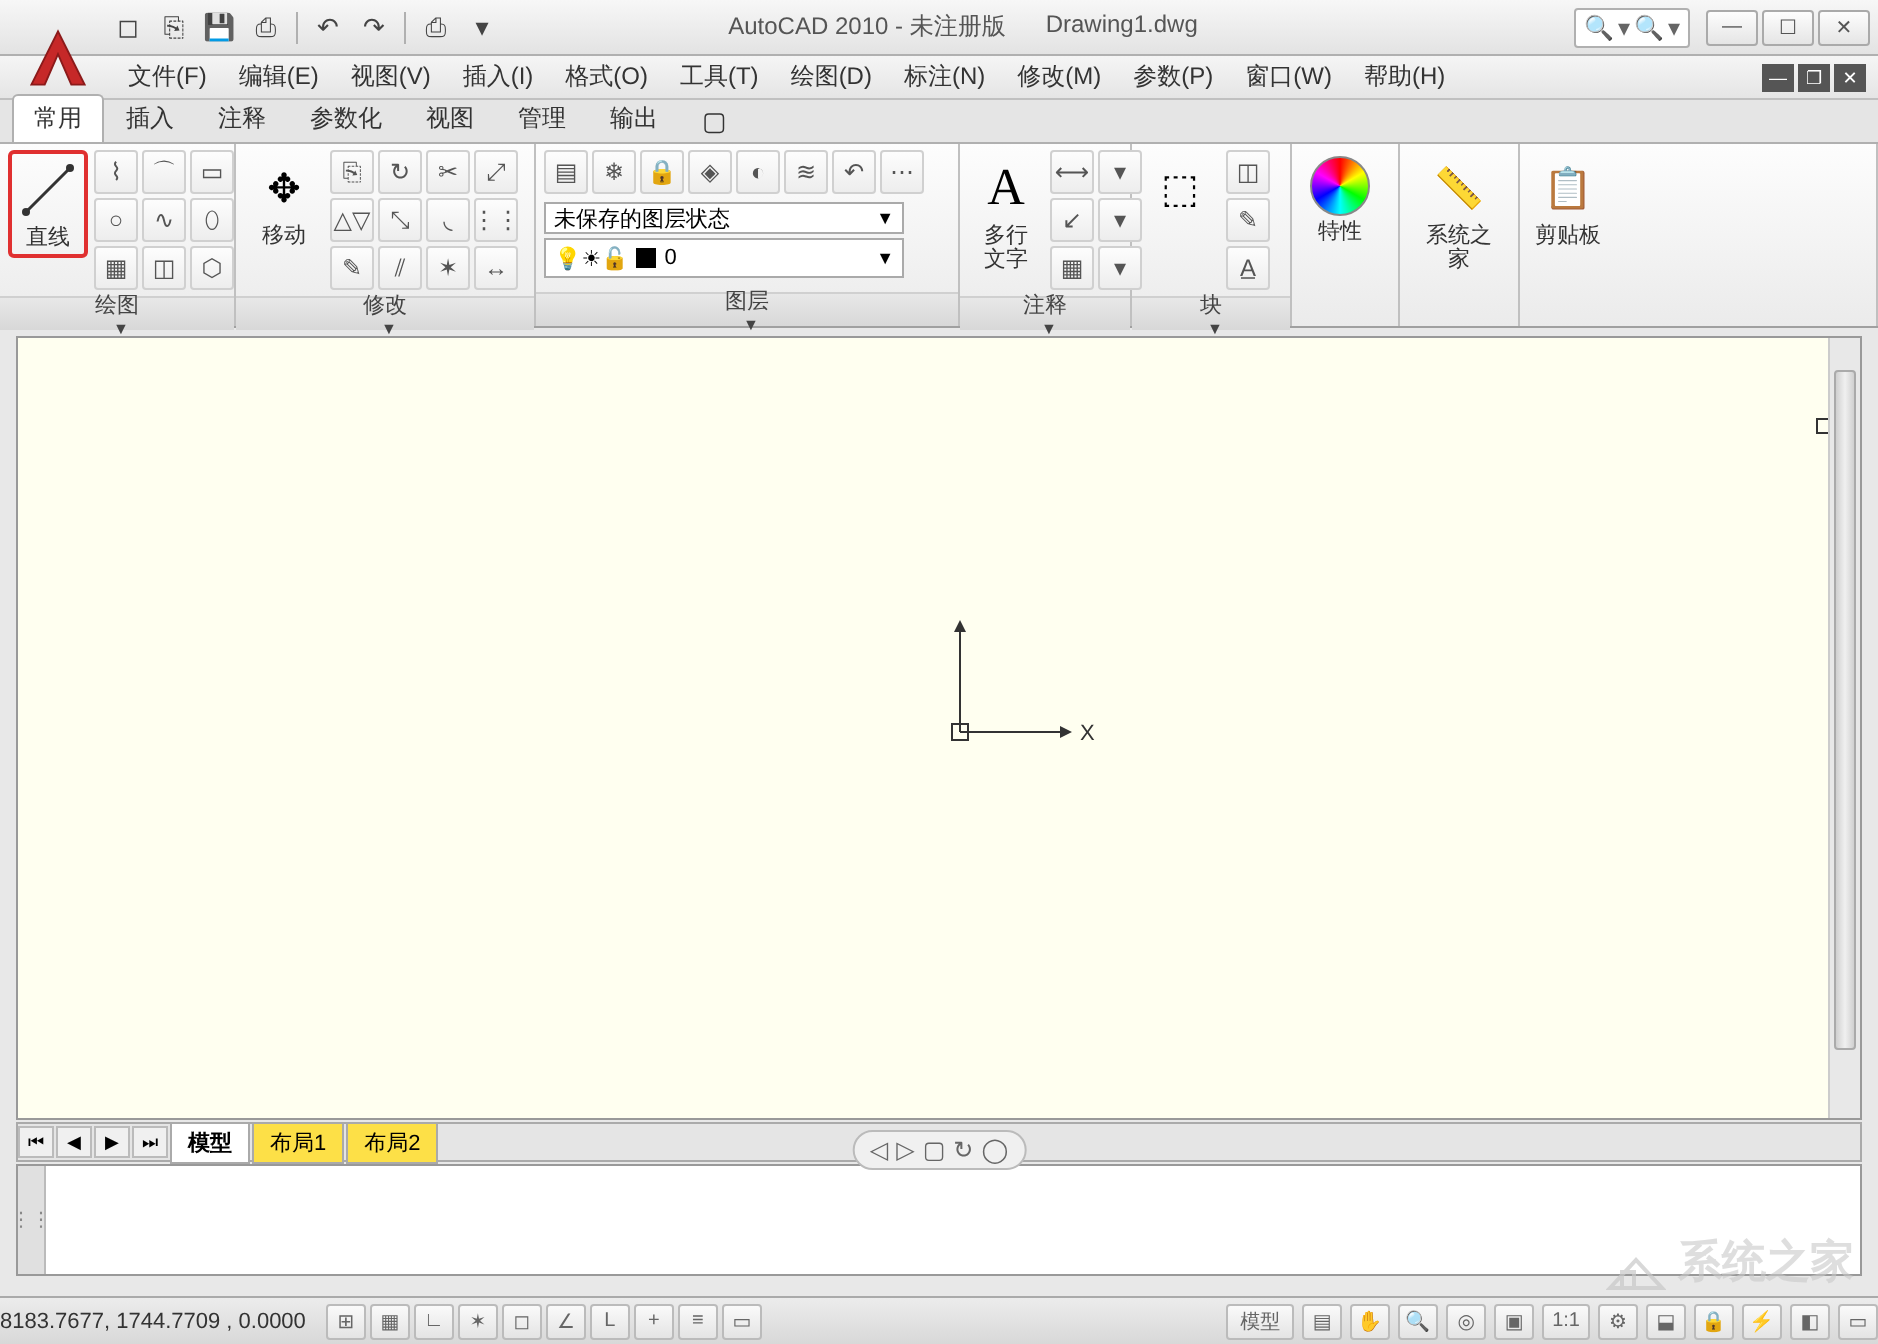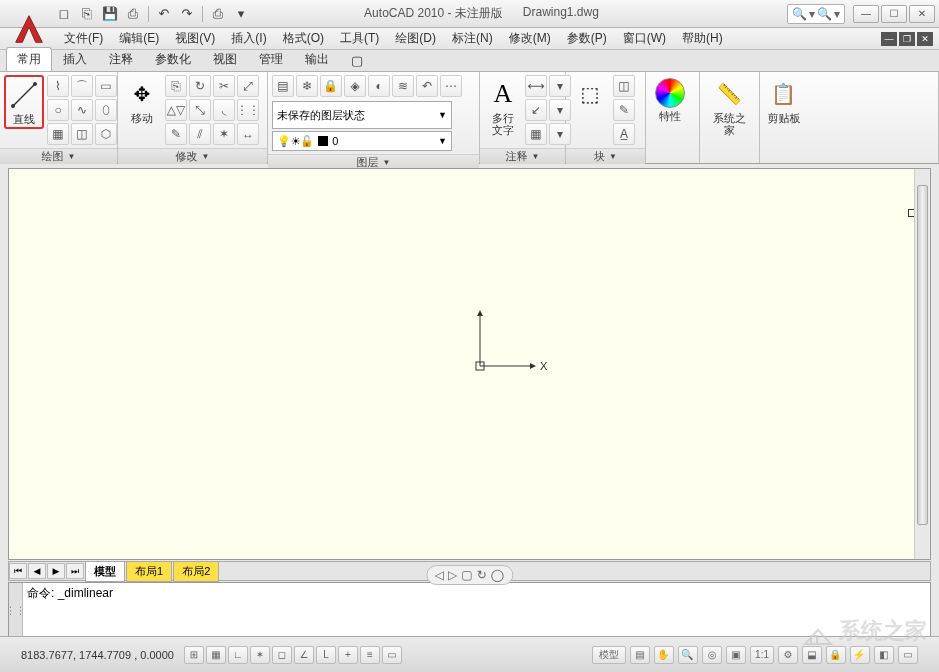--- a/index.html
+++ b/index.html
@@ -18,48 +18,48 @@
 .menubar { height: 22px; background: linear-gradient(#f5f5f5,#e5e5e5); display: flex; align-items: center; padding-left: 56px; border-bottom: 1px solid #c0c0c0; font-size: 12px; }
 .menu-item { padding: 2px 8px; cursor: pointer; color: #333; text-align: center; }
 .menubar-right { margin-left: auto; display: flex; gap: 2px; padding-right: 6px; }
 .mb-btn { width: 16px; height: 14px; background: #555; color: #fff; font-size: 9px; display: flex; align-items: center; justify-content: center; cursor: pointer; }
 .ribbon-tabs { height: 22px; background: #e5e5e5; display: flex; align-items: flex-end; padding-left: 6px; border-bottom: 1px solid #b0b0b0; font-size: 12px; }
 .rtab { padding: 3px 10px; cursor: pointer; color: #333; border: 1px solid transparent; border-bottom: none; }
 .rtab.active { background: #fff; border-color: #b0b0b0; border-radius: 3px 3px 0 0; }
 .ribbon { height: 92px; background: linear-gradient(#fdfdfd,#ebebeb); display: flex; border-bottom: 1px solid #a0a0a0; }
 .panel { border-right: 1px solid #c0c0c0; display: flex; flex-direction: column; }
 .panel-body { flex: 1; display: flex; padding: 3px 4px; gap: 3px; align-items: flex-start; }
-.panel-title { height: 17px; background: linear-gradient(#e8e8e8,#d8d8d8); font-size: 11px; text-align: center; display: flex; align-items: center; justify-content: center; color: #444; border-top: 1px solid #d0d0d0; }
+.panel-title { height: 17px; background: linear-gradient(#e8e8e8,#d8d8d8); font-size: 11px; text-align: center; display: flex; align-items: center; justify-content: center; color: #444; border-top: 1px solid #d0d0d0; flex-direction: column; }
 .panel-title .drop { margin-left: 4px; font-size: 8px; }
 .bigbtn { width: 40px; display: flex; flex-direction: column; align-items: center; justify-content: center; gap: 2px; cursor: pointer; padding: 2px; border: 1px solid transparent; border-radius: 3px; }
 .bigbtn.highlighted { border: 2px solid #e03030; }
 .bigbtn .icon { width: 32px; height: 32px; display: flex; align-items: center; justify-content: center; font-size: 20px; }
 .bigbtn .lbl { font-size: 11px; color: #333; text-align: center; line-height: 1.1; font-family: Liberation Serif, serif; }
 .smallgrid { display: grid; grid-template-columns: repeat(3, 22px); grid-auto-rows: 22px; gap: 2px; }
 .smallgrid2 { display: grid; grid-template-columns: repeat(2, 22px); grid-auto-rows: 22px; gap: 2px; }
 .smallgrid4 { display: grid; grid-template-columns: repeat(4, 22px); grid-auto-rows: 22px; gap: 2px; }
 .sbtn { width: 22px; height: 22px; border: 1px solid #d0d0d0; background: linear-gradient(#fdfdfd,#ededed); display: flex; align-items: center; justify-content: center; cursor: pointer; font-size: 12px; color: #555; border-radius: 2px; }
-.layer-combo { width: 180px; height: 28px; border: 1px solid #aaa; background: #fff; display: flex; align-items: center; padding: 0 4px; font-size: 11px; margin-top: 2px; }
+.layer-combo { width: 180px; height: 16px; border: 1px solid #aaa; background: #fff; display: flex; align-items: center; padding: 0 4px; font-size: 11px; margin-top: 2px; }
 .layer-combo2 { width: 180px; height: 20px; border: 1px solid #aaa; background: #fff; display: flex; align-items: center; padding: 0 4px; font-size: 11px; }
 .circle-icon { width: 30px; height: 30px; border-radius: 50%; background: conic-gradient(red, yellow, lime, cyan, blue, magenta, red); border: 1px solid #888; }
 .canvas { position: absolute; left: 8px; top: 168px; right: 8px; height: 392px; background: #fffff0; border: 1px solid #999; }
 .ucs { position: absolute; left: 50%; top: 35%; }
 .ucs line { stroke: #333; stroke-width: 1; }
 .ucs text { font-size: 11px; fill: #333; }
 .cursor-box { position: absolute; right: 14px; top: 40px; width: 8px; height: 8px; border: 1px solid #333; }
 .layout-tabs { position: absolute; left: 8px; top: 561px; right: 8px; height: 20px; background: #e5e5e5; display: flex; align-items: center; font-size: 11px; border: 1px solid #aaa; }
 .lt-btn { width: 18px; height: 16px; border: 1px solid #bbb; background: #f0f0f0; display: flex; align-items: center; justify-content: center; cursor: pointer; font-size: 9px; margin-right: 1px; }
 .lt-tab { padding: 2px 8px; border: 1px solid #aaa; background: #fde047; cursor: pointer; margin-right: 1px; }
 .lt-tab.active { background: #fff; font-weight: bold; }
 .cmdline { position: absolute; left: 8px; top: 582px; right: 8px; height: 56px; background: #fff; border: 1px solid #999; font-size: 12px; padding: 2px 4px; font-family: SimSun, monospace; display: flex; }
 .cmd-handle { width: 14px; background: #e0e0e0; border-right: 1px solid #bbb; margin: -2px 4px -2px -4px; display:flex; align-items:center; justify-content:center; font-size:10px; color:#888; cursor: move; }
 .cmd-text { flex: 1; }
 .cmd-nav { position: absolute; left: 50%; top: -18px; transform: translateX(-50%); display: flex; gap: 4px; background: #f0f0f0; border: 1px solid #bbb; border-radius: 10px; padding: 2px 8px; }
 .cmd-nav span { font-size: 12px; cursor: pointer; color: #666; }
-.statusbar { position: absolute; left: 0; bottom: 0; right: 0; height: 36px; background: linear-gradient(#ececec,#d8d8d8); display: flex; align-items: center; font-size: 11px; padding: 0 21px; border-top: 1px solid #aaa; }
+.statusbar { position: absolute; left: 0; bottom: 0; right: 0; height: 24px; background: linear-gradient(#ececec,#d8d8d8); display: flex; align-items: center; font-size: 11px; padding: 0 0; border-top: 1px solid #aaa; }
 .coords { color: #333; margin-right: 10px; }
 .st-btns { display: flex; gap: 2px; }
 .stb { width: 20px; height: 18px; border: 1px solid #bbb; background: linear-gradient(#fafafa,#e4e4e4); display: flex; align-items: center; justify-content: center; font-size: 10px; cursor: pointer; color: #666; border-radius: 2px; }
 .st-right { margin-left: auto; display: flex; align-items: center; gap: 4px; }
 .watermark { position: absolute; right: 12px; bottom: 26px; font-size: 22px; color: rgba(200,200,200,0.6); font-weight: bold; display: flex; align-items: flex-end; gap: 6px; }
 .scroll-v { position: absolute; right: 0; top: 0; bottom: 0; width: 16px; background: #e8e8e8; border-left: 1px solid #ccc; }
 .scroll-v .thumb { position: absolute; left: 2px; right: 2px; top: 16px; height: 340px; background: linear-gradient(90deg,#d0d0d0,#f0f0f0,#d0d0d0); border: 1px solid #aaa; border-radius: 2px; }
 </style>
 </head>
 <body>
@@ -314,21 +314,20 @@
   <div class="lt-btn">▶</div>
   <div class="lt-btn">⏭</div>
   <div class="lt-tab active">模型</div>
   <div class="lt-tab">布局1</div>
   <div class="lt-tab">布局2</div>
 </div>
 
 <div class="cmdline">
   <div class="cmd-handle">⋮⋮</div>
   <div class="cmd-text">
-    <div>命令: _dimlinear</div>
     <div style="height:4px;"></div>
   </div>
   <div class="cmd-nav">
     <span>◁</span>
     <span>▷</span>
     <span>▢</span>
     <span>↻</span>
     <span>◯</span>
   </div>
 </div>

